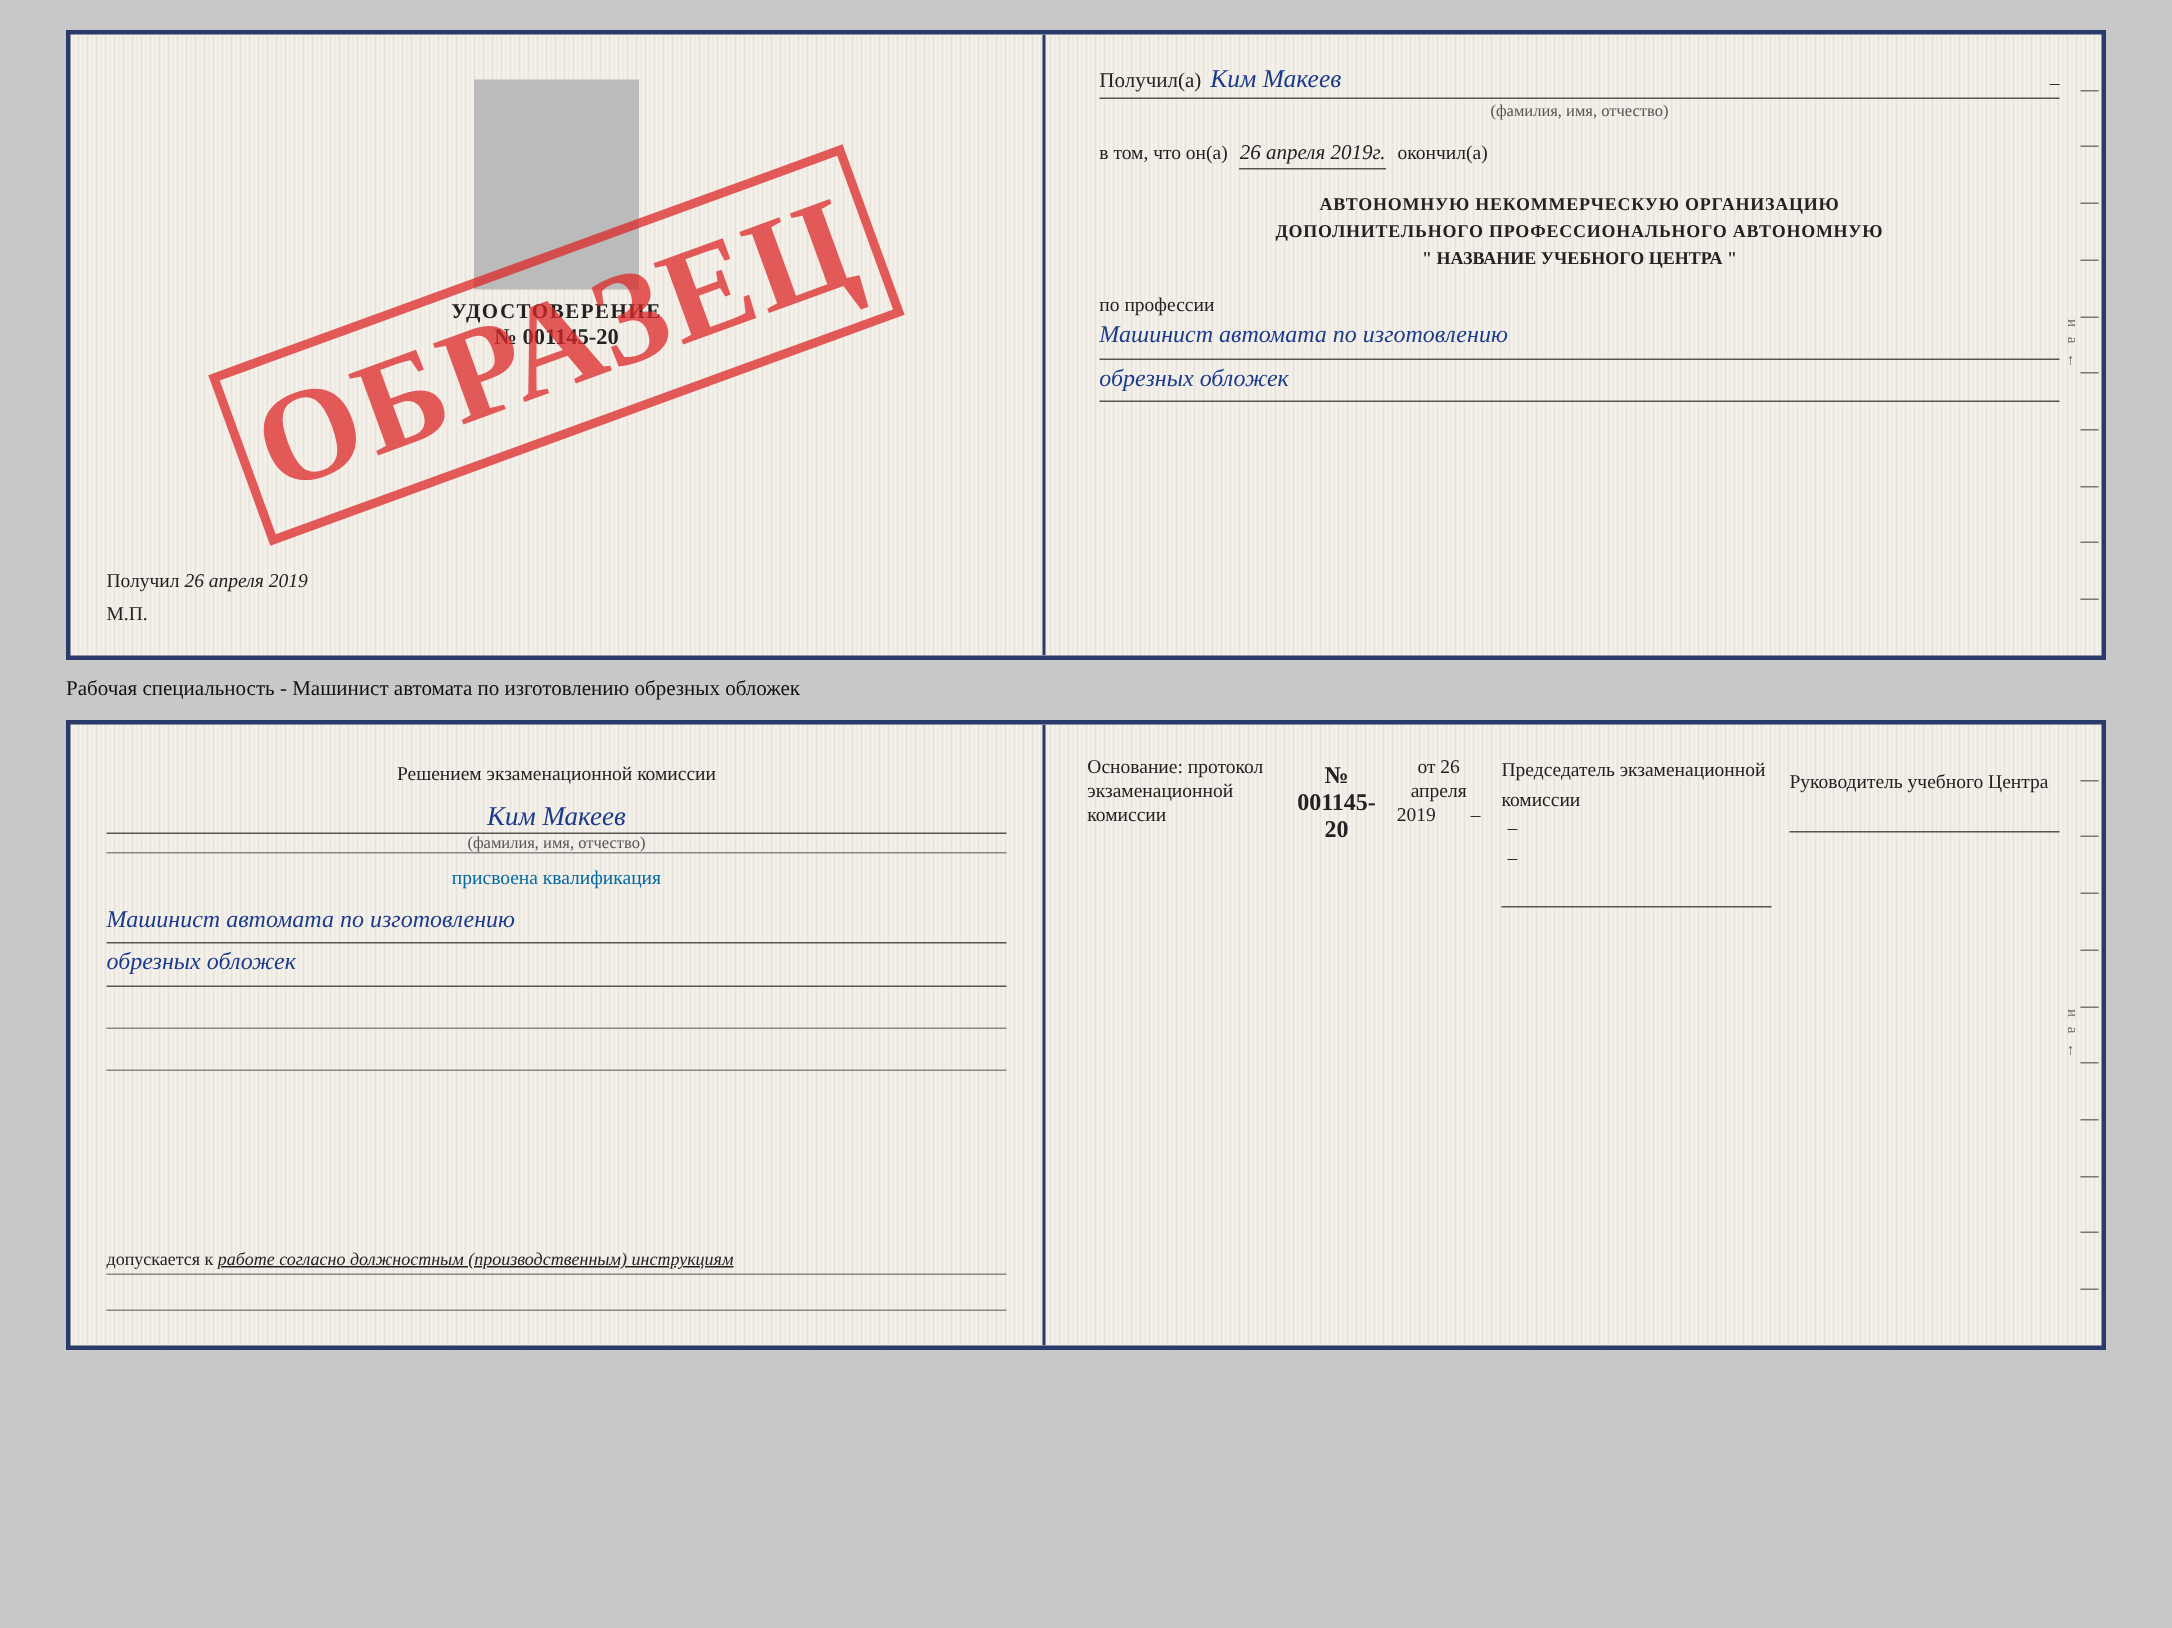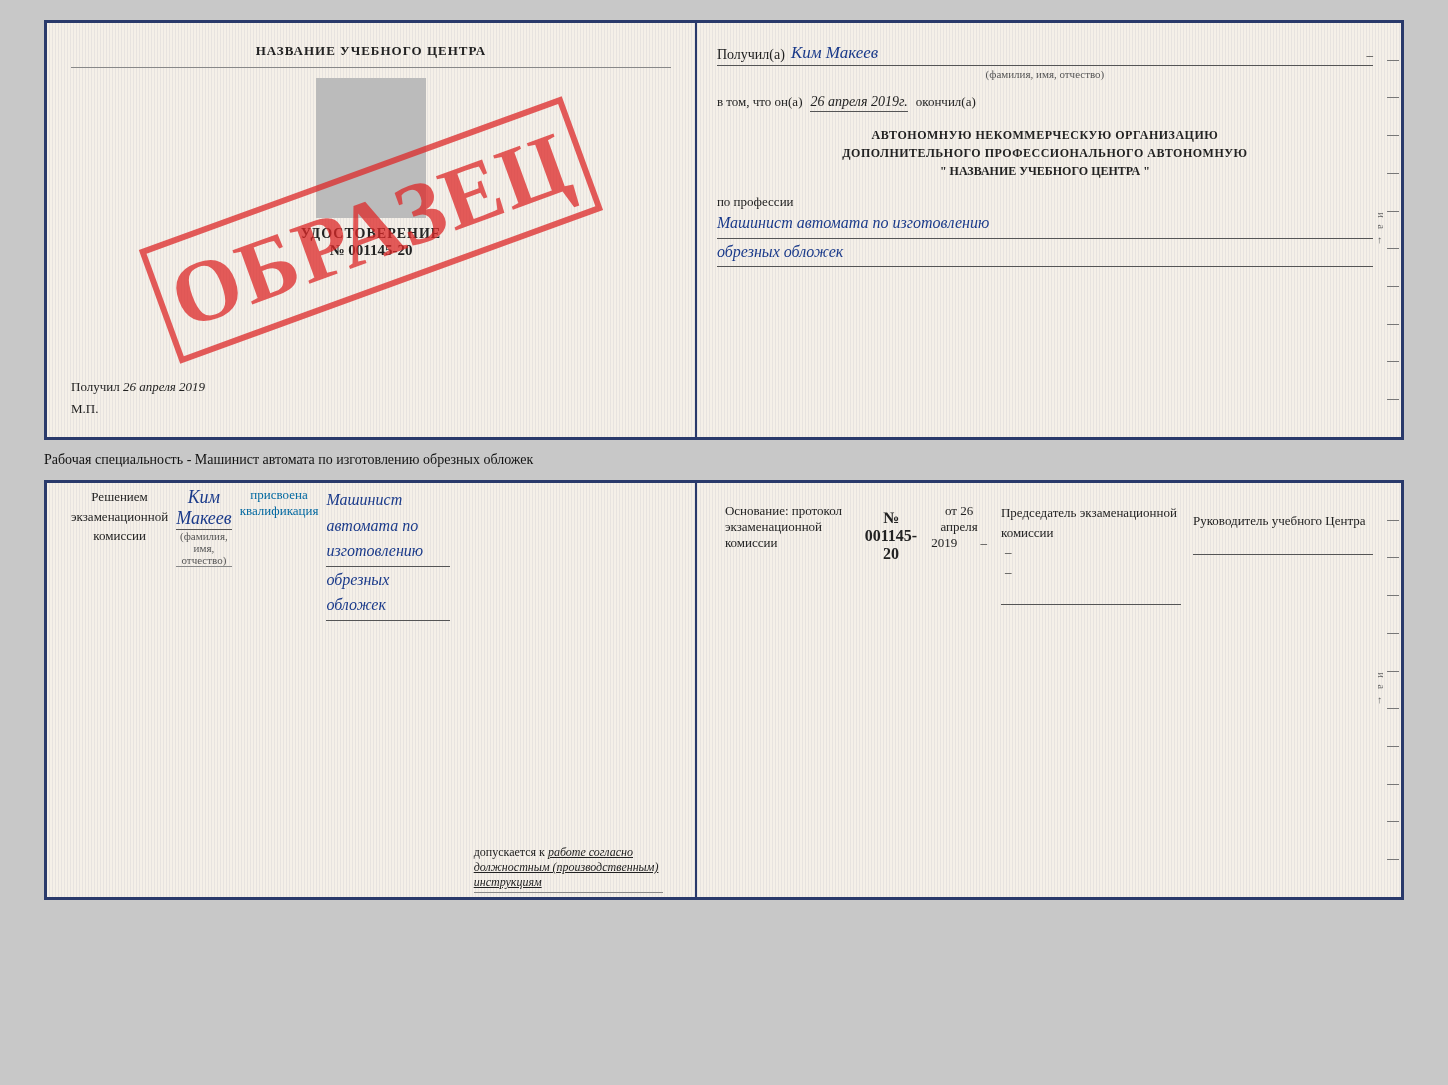--- a/index.html
+++ b/index.html
@@ -38,21 +38,21 @@
       border-right: 2px solid #2a3a6b;
       padding: 20px 24px;
       display: flex;
       flex-direction: column;
       justify-content: space-between;
       position: relative;
     }
 
     .cert-right {
       width: 52%;
-      padding: 20px 28px 20px 20px;
+      padding: 20px 28px 20px 36px;
       display: flex;
       flex-direction: column;
       gap: 14px;
       position: relative;
     }
 
     
     .school-title-top {
       text-align: center;
       font-size: 13px;
@@ -199,23 +199,23 @@
       border: 3px solid #2a3a6b;
       width: 100%;
       height: 420px;
       position: relative;
       overflow: hidden;
     }
 
     .bottom-left {
       width: 48%;
       border-right: 2px solid #2a3a6b;
-      padding: 4px 24px;
-      display: flex;
-      flex-direction: row;
+      padding: 23px 24px;
+      display: flex;
+      flex-direction: column;
       gap: 8px;
       position: relative;
     }
 
     .bottom-right {
       width: 52%;
       padding: 20px 28px;
       display: flex;
       flex-direction: row;
       gap: 12px;
@@ -361,21 +361,20 @@
 </head>
 <body>
 
 <div class="document-wrapper">
 
   <div class="certificate-top">
 
     <div class="border-texture"></div>
 
     <div class="cert-left">
-      <div class="school-title-top">НАЗВАНИЕ УЧЕБНОГО ЦЕНТРА</div>
 
       <div class="photo-placeholder"></div>
 
       <div class="watermark-obr">ОБРАЗЕЦ</div>
 
       <div class="udostoverenie-block">
         <div class="udost-label">УДОСТОВЕРЕНИЕ</div>
         <div class="udost-number">№ 001145-20</div>
       </div>
 

